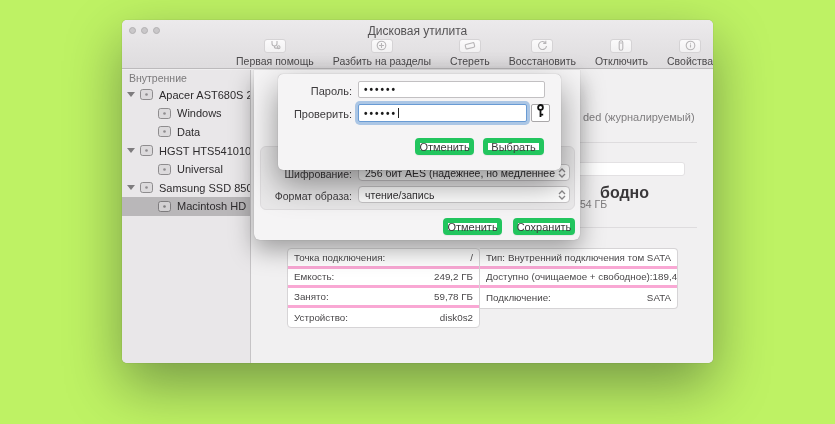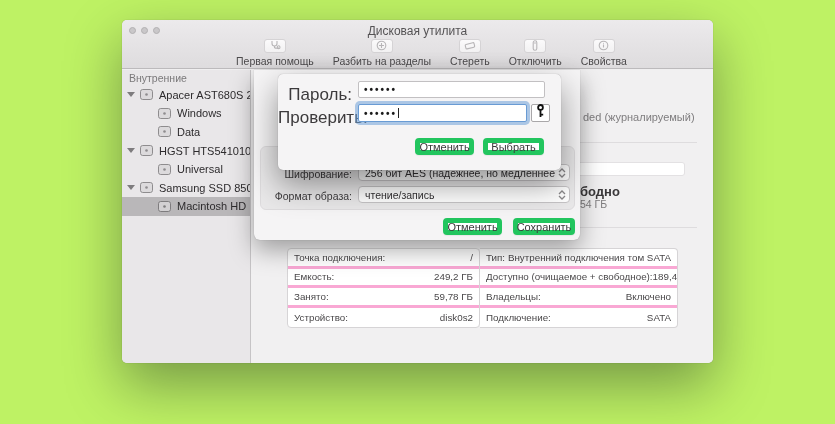--- a/index.html
+++ b/index.html
@@ -37,21 +37,21 @@
     border-top:5px solid #7e7c7e; position:absolute; left:5px; }
   .drive-ico { position:absolute; }
   .side-label { position:absolute; font-size:11px; color:#2d2b2d; white-space:nowrap; }
 
   
   .content { position:absolute; left:129px; top:50px; right:0; bottom:0; background:#f1f0f1; }
   .subtitle-partial { position:absolute; left:332px; top:41px; font-size:11px; color:#7f7d7f; }
   .c-div1 { position:absolute; left:19px; right:16px; top:72px; height:1px; background:#dedcde; }
   .usage-bar { position:absolute; left:19px; top:92px; width:415px; height:14px; background:#ffffff;
     border-radius:3px; box-shadow:inset 0 0 0 1px #e3e1e3; }
-  .legend-label { position:absolute; left:329px; top:114px; font-size:13px; font-weight:bold; color:#3a383a; }
+  .legend-label { position:absolute; left:349px; top:114px; font-size:16px; font-weight:bold; color:#3a383a; }
   .legend-value { position:absolute; left:329px; top:128px; font-size:10.5px; color:#7f7d7f; }
   .c-div2 { position:absolute; left:19px; right:16px; top:157px; height:1px; background:#dedcde; }
 
   .info-table { position:absolute; top:178px; background:#ffffff; border:1px solid #d6d4d6;
     border-radius:4px; overflow:hidden; }
   .info-table.left { left:36px; width:193px; }
   .info-table.right { left:229px; width:198px; border-left:none; border-radius:0 4px 4px 0; }
   .it-row { height:19.5px; display:flex; align-items:center; justify-content:space-between;
     padding:0 6px; border-bottom:3px solid #f9a8d4; font-size:9.8px; color:#4a484a; }
   .it-row:last-child { border-bottom:none; }
@@ -71,21 +71,21 @@
   .stepper { width:14px; display:flex; flex-direction:column; align-items:center; line-height:4px; }
   .stepper svg { stroke:#8a888a; fill:none; stroke-width:1.3; }
   .btn { position:absolute; height:17px; background:#ffffff; border:5px solid #22c55e; border-radius:4px;
     font-size:11px; color:#3c3a3c; display:flex; align-items:center; justify-content:center;
     box-shadow:0 1px 1px rgba(0,0,0,.06); }
 
   
   .pwdialog { position:absolute; left:156px; top:54px; width:283px; height:96px;
     background:#f5f4f5; border-radius:5px;
     box-shadow:0 14px 32px rgba(0,0,0,.42), 0 0 1px rgba(0,0,0,.35); z-index:30; }
-  .pw-label { position:absolute; left:0; width:74px; text-align:right; font-size:17px; color:#3c3a3c; }
+  .pw-label { position:absolute; left:0; width:74px; text-align:right; font-size:11px; color:#3c3a3c; }
   .field { position:absolute; left:80px; background:#ffffff; border:1px solid #c2c0c2; border-radius:2px;
     display:flex; align-items:center; padding-left:5px; font-size:10px; font-weight:bold;
     letter-spacing:2px; color:#1a1a1a; }
   .field.focused { border:1px solid #699bd4; box-shadow:0 0 0 3px rgba(110,160,215,.55); }
   .caret { display:inline-block; width:1px; height:10px; background:#222; margin-left:1px; }
   .key-btn { position:absolute; left:253px; top:30px; width:19px; height:18px; background:#ffffff;
     border:1px solid #a9a7a9; border-radius:2px; display:flex; align-items:center; justify-content:center; }
 </style>
 </head>
 <body>
@@ -133,20 +133,31 @@
               <svg width="12" height="11" viewBox="0 0 12 11">
                   <rect x="1.5" y="3.5" width="9" height="4.6" rx="1" transform="rotate(-14 6 6)"></rect>
                 </svg>
             </span>
           </div>
           <div class="tb-label">Стереть</div>
         </div>
         <div class="tb-item">
           <div class="tb-btn">
             <span>
+              <svg width="11" height="11" viewBox="0 0 11 11">
+                  <path d="M8.8 3.2 A4 4 0 1 0 9.5 6"></path>
+                  <path d="M8.8 0.8 v2.6 h-2.6" fill="none"></path>
+                </svg>
+            </span>
+          </div>
+          <div class="tb-label">Восстановить</div>
+        </div>
+        <div class="tb-item">
+          <div class="tb-btn">
+            <span>
               <svg width="8" height="11" viewBox="0 0 8 11">
                   <rect x="2.2" y="0.8" width="3.6" height="9.4" rx="1.8"></rect>
                   <circle cx="4" cy="3" r="0.8" fill="#b7b5b7" stroke="none"></circle>
                 </svg>
             </span>
           </div>
           <div class="tb-label">Отключить</div>
         </div>
         <div class="tb-item">
           <div class="tb-btn">
@@ -251,24 +262,20 @@
       <div class="info-table right">
         <div class="it-row">
           <span class="it-label">Тип:</span>
           <span class="it-value">Внутренний подключения том SATA</span>
         </div>
         <div class="it-row">
           <span class="it-label">Доступно (очищаемое + свободное):</span>
           <span class="it-value">189,42 ГБ</span>
         </div>
         <div class="it-row">
-          <span class="it-label">Владельцы:</span>
-          <span class="it-value">Включено</span>
-        </div>
-        <div class="it-row">
           <span class="it-label">Подключение:</span>
           <span class="it-value">SATA</span>
         </div>
       </div>
     </div>
 
     <div class="sheet">
       <div class="sheet-panel"></div>
 
       <div class="form-label" style="top:98px">Шифрование:</div>

